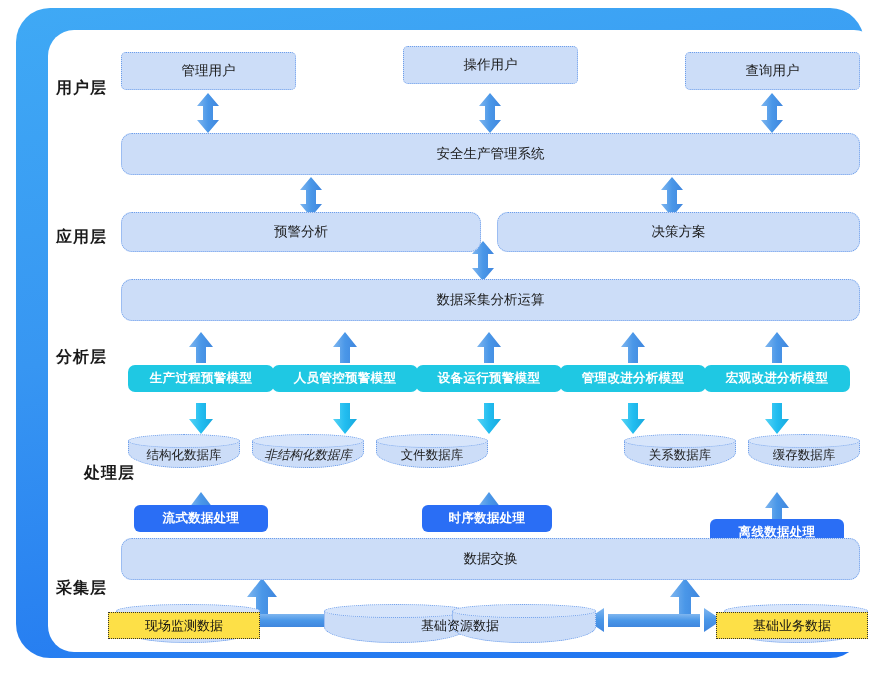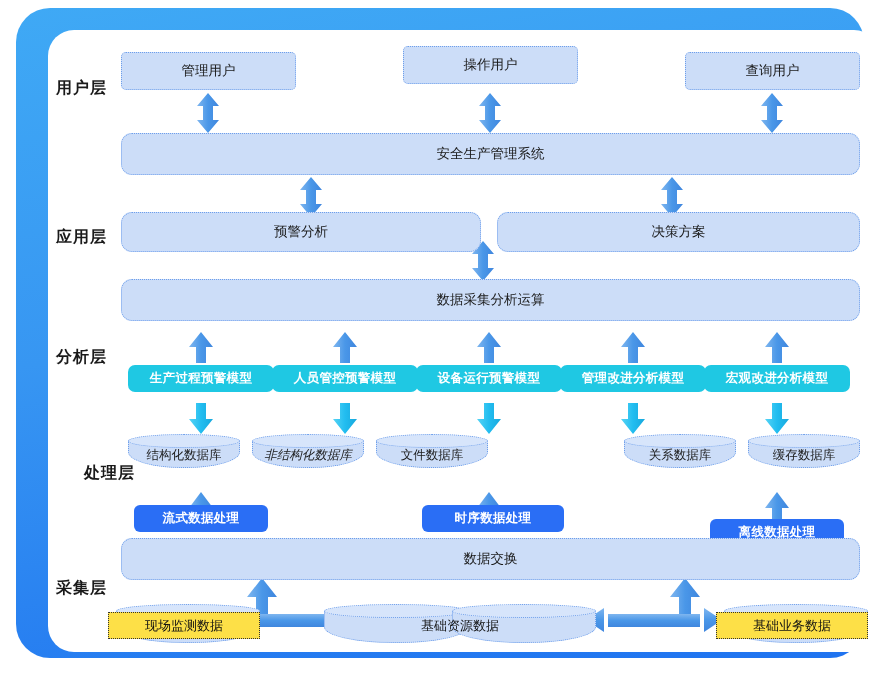--- a/index.html
+++ b/index.html
@@ -197,21 +197,21 @@
 
       <div class="dbox wide" style="left:73px;top:249px;width:739px;height:42px;">数据采集分析运算</div>
 
       <div class="model" style="left:80px;top:335px;width:146px;height:27px;">生产过程预警模型</div>
       <div class="model" style="left:224px;top:335px;width:146px;height:27px;">人员管控预警模型</div>
       <div class="model" style="left:368px;top:335px;width:146px;height:27px;">设备运行预警模型</div>
       <div class="model" style="left:512px;top:335px;width:146px;height:27px;">管理改进分析模型</div>
       <div class="model" style="left:656px;top:335px;width:146px;height:27px;">宏观改进分析模型</div>
 
       <div class="proc" style="left:86px;top:475px;width:134px;height:27px;">流式数据处理</div>
-      <div class="proc" style="left:374px;top:475px;width:142px;height:27px;">时序数据处理</div>
+      <div class="proc" style="left:374px;top:475px;width:130px;height:27px;">时序数据处理</div>
       <div class="proc" style="left:662px;top:489px;width:134px;height:27px;">离线数据处理</div>
 
       <div class="dbox wide" style="left:73px;top:508px;width:739px;height:42px;">数据交换</div>
 
       <div class="cyl" style="left:68px;top:574px;width:144px;height:40px;">
         <div class="body" style="height:32px;"></div>
         <div class="top"></div>
       </div>
       <div class="srclabel" style="left:60px;top:582px;width:152px;height:27px;">现场监测数据</div>
 

